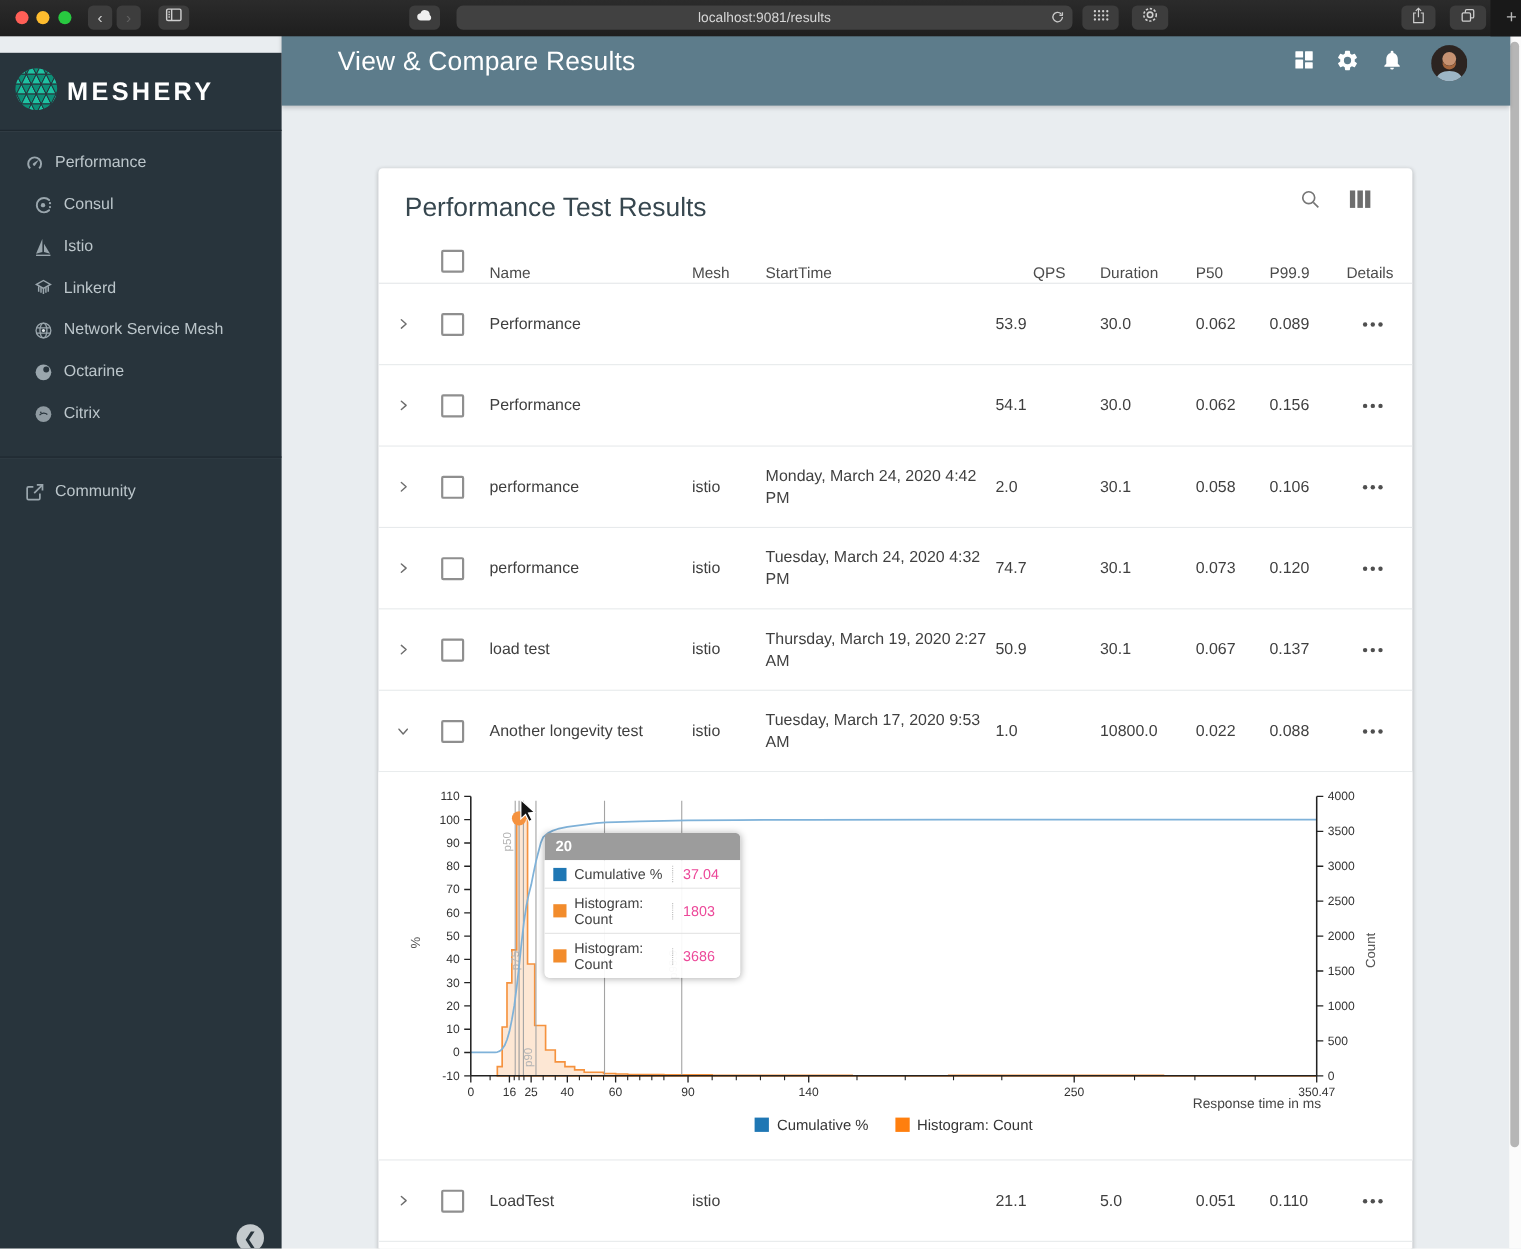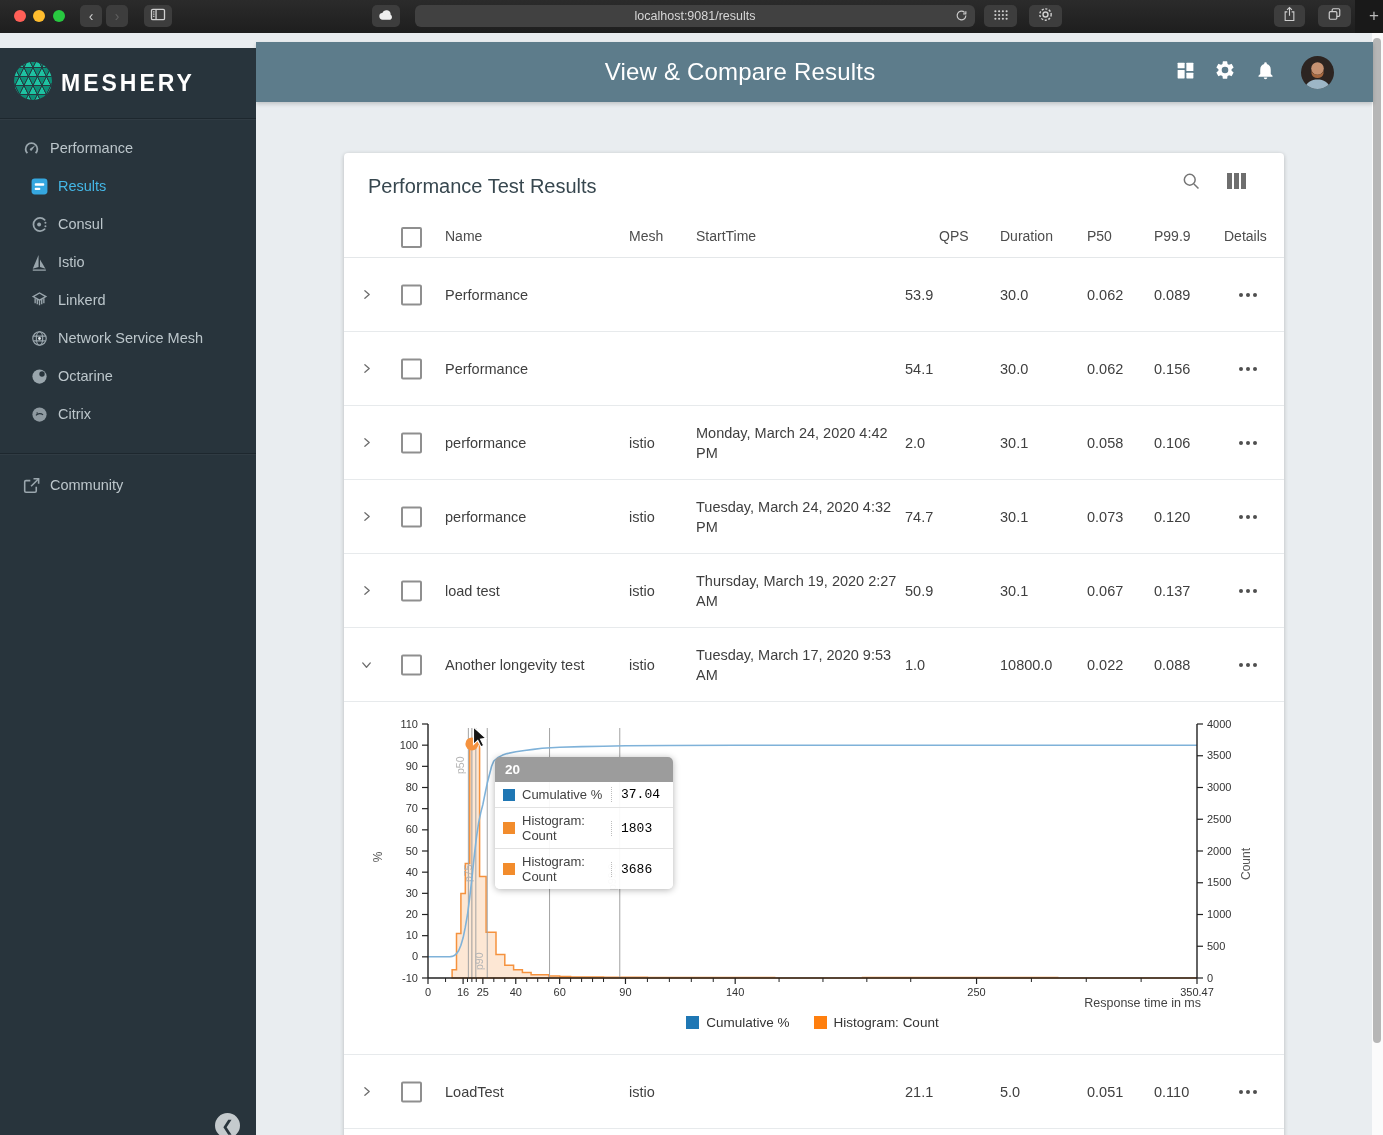--- a/index.html
+++ b/index.html
@@ -28,37 +28,37 @@
   .nav{padding-top:10px;}
   .side-item{height:38px;display:flex;align-items:center;color:#bcc6cb;font-size:14.5px;cursor:pointer;}
   .side-item .icn{width:19px;height:19px;display:flex;align-items:center;justify-content:center;margin-right:9px;flex:none;}
   .side-item.lvl0{padding-left:22px;}
   .side-item.lvl1{padding-left:30px;}
   .side-item.active{color:#44b7e6;}
   .collapse-btn{position:absolute;right:16px;bottom:12px;width:25px;height:25px;border-radius:50%;
     background:#c4cacd;color:#28343c;display:flex;align-items:center;justify-content:center;
     font-size:15px;font-weight:700;cursor:pointer;}
   
-  .appbar{position:absolute;left:256px;top:42px;width:1117px;height:60px;background:#5d7c8b;
-    display:flex;align-items:center;z-index:9;box-shadow:0 2px 4px rgba(0,0,0,0.18);text-align:center;}
+  .appbar{position:absolute;left:256px;top:18px;width:1117px;height:78px;background:#5d7c8b;
+    display:flex;align-items:center;z-index:9;box-shadow:0 2px 4px rgba(0,0,0,0.18);}
   .appbar-title{color:#fff;font-size:24px;margin-left:51px;letter-spacing:0.2px;flex:1;}
   .appbar-icons{display:flex;align-items:center;padding-right:39px;}
   .appbar-icons .abtn{width:24px;height:24px;margin-right:16px;display:flex;align-items:center;justify-content:center;cursor:pointer;}
   .avatar{width:33px;height:33px;border-radius:50%;overflow:hidden;margin-left:8px;cursor:pointer;}
   
   .content{position:absolute;left:256px;top:103px;width:1117px;height:1032px;background:#e9edf0;}
   .card{position:absolute;left:88px;top:50px;width:940px;height:1085px;background:#fff;border-radius:4px;
     box-shadow:0 1px 4px rgba(0,0,0,0.22);}
   .card-head{height:62px;position:relative;}
-  .card-title{position:absolute;left:24px;top:22px;font-size:20px;color:#37474f;}
+  .card-title{position:absolute;left:24px;top:22px;font-size:24px;color:#37474f;}
   .card-head .hbtn{position:absolute;top:18px;width:24px;height:24px;display:flex;align-items:center;justify-content:center;cursor:pointer;}
   .hbtn.search{right:81px;} .hbtn.cols{right:36px;}
   
   .thead{height:42px;position:relative;border-bottom:1px solid #e4e7e9;font-size:14px;color:#4c4c4c;}
-  .thead .hcell{position:absolute;top:0;line-height:42px;}
+  .thead .hcell{position:absolute;top:12px;line-height:42px;}
   .trow{height:73px;position:relative;border-bottom:1px solid #e7eaec;font-size:14.5px;color:#3f3f3f;}
   .cell{position:absolute;top:50%;transform:translateY(-50%);}
   .c-chev{left:16px;width:14px;height:14px;cursor:pointer;}
   .c-check{left:57px;}
   .checkbox{width:17px;height:17px;border:2px solid #8f8f8f;border-radius:2px;cursor:pointer;background:#fff;}
   .c-name{left:101px;width:180px;}
   .c-mesh{left:285px;width:60px;}
   .c-start{left:352px;width:212px;line-height:20px;}
   .c-qps{left:561px;width:55px;}
   .c-dur{left:656px;width:80px;}
@@ -68,21 +68,21 @@
   .dot{width:4px;height:4px;border-radius:50%;background:#4f4f4f;}
   
   .chart-block{height:352px;position:relative;border-bottom:1px solid #e7eaec;background:#fff;}
   .chart-tooltip{position:absolute;left:151px;top:55px;width:178px;border-radius:5px;overflow:hidden;
     box-shadow:0 1px 7px rgba(0,0,0,0.3);font-size:13px;z-index:5;}
   .tt-header{background:#9c9c9c;color:#fff;font-weight:bold;padding:5px 10px;font-size:13.5px;}
   .tt-row{display:flex;align-items:center;background:rgba(255,255,255,0.93);padding:5px 8px;border-bottom:1px solid #e2e2e2;}
   .tt-row:last-child{border-bottom:none;}
   .tt-swatch{width:12px;height:12px;margin-right:7px;flex:none;}
   .tt-label{color:#424242;flex:1;}
-  .tt-value{color:#000000;border-left:1px dotted #bdbdbd;padding-left:9px;width:44px;font-family:Liberation Mono, monospace;}
+  .tt-value{color:#ec4899;border-left:1px dotted #bdbdbd;padding-left:9px;width:44px;}
   .chart-legend{position:absolute;left:84px;top:313px;width:769px;display:flex;justify-content:center;gap:24px;font-size:13.5px;color:#353535;}
   .lg-item{display:flex;align-items:center;gap:7px;cursor:pointer;}
   .lg-swatch{width:13px;height:13px;}
   .chart-cursor{position:absolute;left:128px;top:24px;z-index:6;}
   
   .scroll-track{position:absolute;right:0;top:33px;width:11px;height:1102px;background:#fbfbfb;}
   .scroll-thumb{position:absolute;left:1px;top:5px;width:8px;height:1005px;border-radius:4px;background:#b6b6b6;cursor:pointer;}
 </style>
 </head>
 <body>
@@ -234,30 +234,20 @@
   <div class="side-divider"></div>
   <nav class="nav" id="sidebar-nav">
       <div class="side-item lvl0">
         <span class="icn">
           <svg width="19" height="19" viewBox="0 0 24 24">
             <path d="M12 4a8.5 8.5 0 0 0-8.5 8.5c0 2.4 1 4.5 2.5 6.1l1.6-1.6a6.3 6.3 0 1 1 8.8 0l1.6 1.6a8.5 8.5 0 0 0 2.5-6.1A8.5 8.5 0 0 0 12 4z" fill="#9aa6ad"></path>
             <path d="M13 13.7l3.8-5.9-5.9 3.8a1.6 1.6 0 1 0 2.1 2.1z" fill="#9aa6ad"></path>
           </svg>
         </span>
         <span>Performance</span>
-      </div>
-      <div class="side-item lvl1 active">
-        <span class="icn">
-          <svg width="19" height="19" viewBox="0 0 24 24">
-            <rect x="2" y="2" width="20" height="20" rx="4" fill="#35a7e0"></rect>
-            <rect x="6" y="8" width="12" height="3" rx="1" fill="#fff"></rect>
-            <rect x="6" y="13.5" width="7" height="3" rx="1" fill="#fff"></rect>
-          </svg>
-        </span>
-        <span>Results</span>
       </div>
       <div class="side-item lvl1">
         <span class="icn">
           <svg width="19" height="19" viewBox="0 0 24 24">
             <path d="M18.5 6.1a8.3 8.3 0 1 0 0 11.8" stroke="#9aa6ad" stroke-width="2.2" fill="none" stroke-linecap="round"></path>
             <circle cx="11.5" cy="12" r="2.5" fill="#9aa6ad"></circle>
             <circle cx="19.5" cy="9.8" r="1.3" fill="#9aa6ad"></circle>
             <circle cx="19.5" cy="14.2" r="1.3" fill="#9aa6ad"></circle>
           </svg>
         </span>

